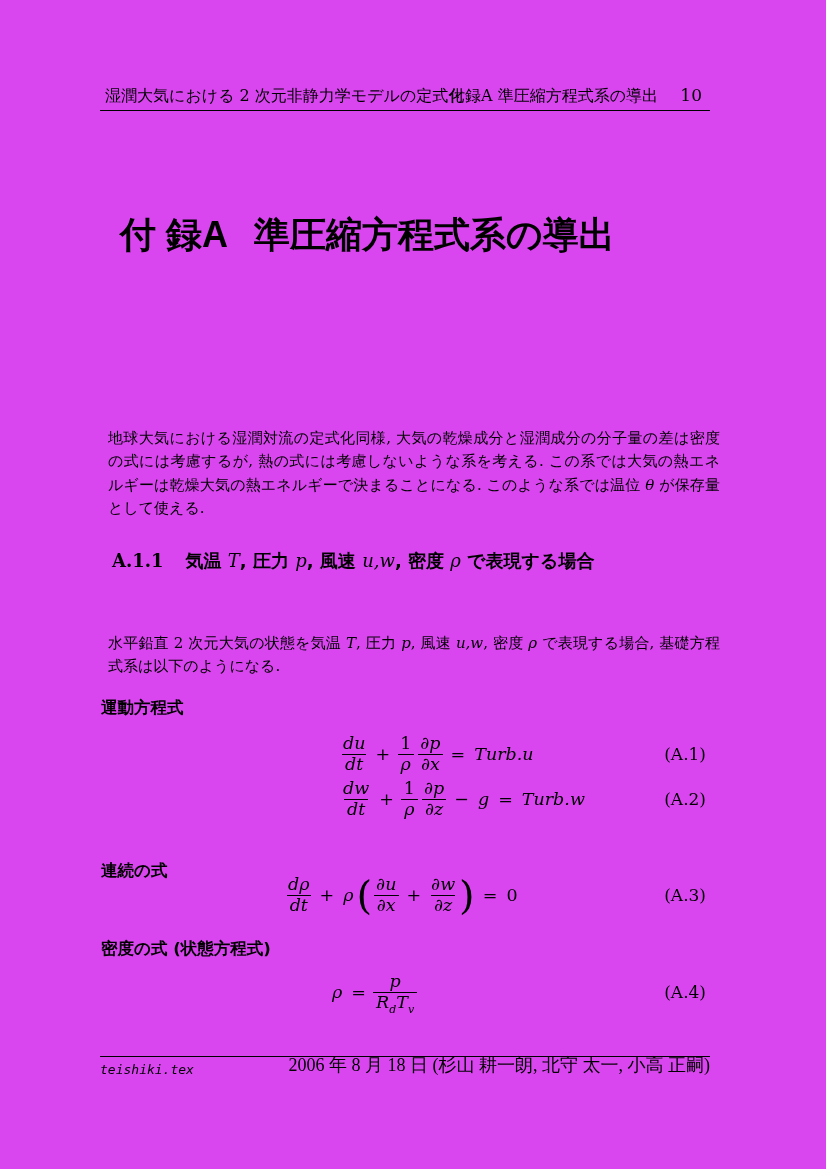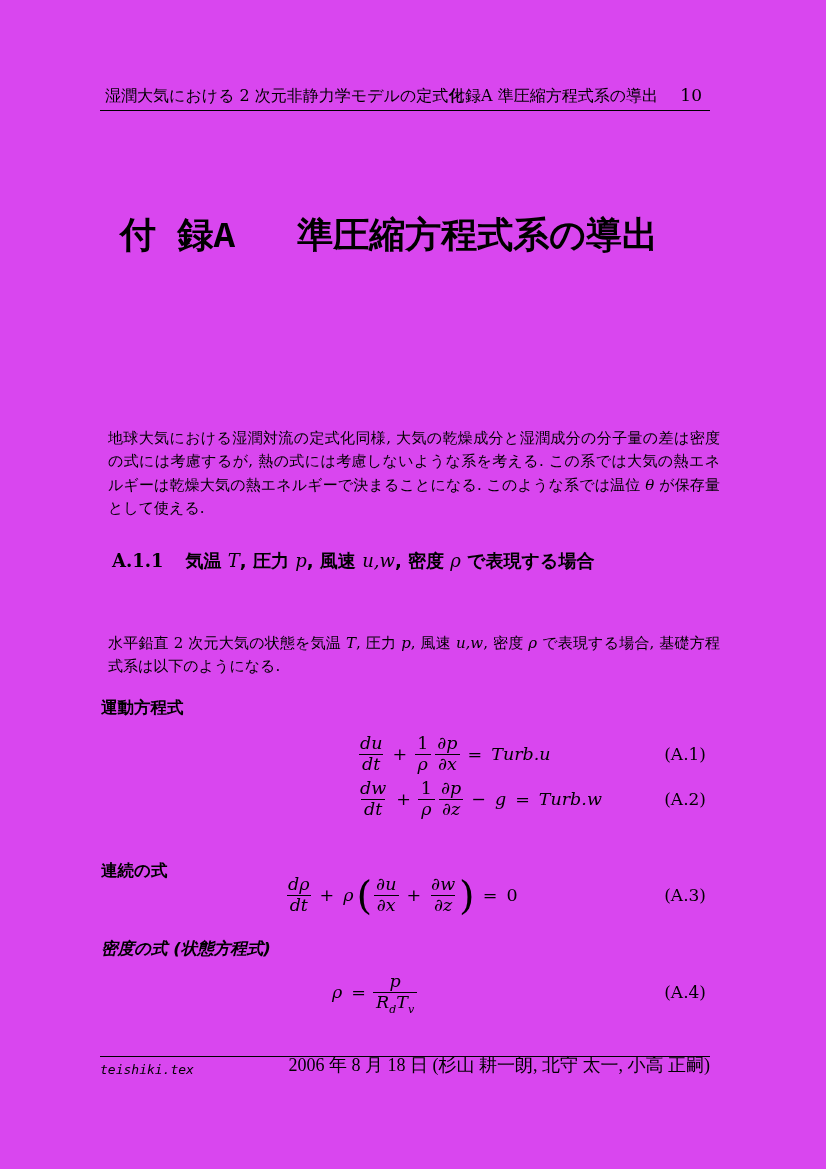--- a/index.html
+++ b/index.html
@@ -17,21 +17,21 @@
   .rh-right { position:absolute; right:52px; top:86px; font-size:16px; white-space:nowrap; }
   .rh-page  { position:absolute; right:8px;  top:85px; font-size:17px;text-align:right; }
   .rh-rule  { position:absolute; left:0; right:0; top:110px; height:1px; background:#000; }
 
   
   .chapter {
     position:absolute; left:120px; top:217px;
     font-family:"DejaVu Sans", sans-serif; font-weight:bold;
     font-size:36px; line-height:1; white-space:nowrap;
   }
-  .chapter .ch-num { font-family:Liberation Mono, monospace; margin-right:62px; }
+  .chapter .ch-num { font-family:Liberation Sans, sans-serif; margin-right:26px; }
   .section {
     position:absolute; left:112px; top:356px;
     font-family:"DejaVu Sans", sans-serif; font-weight:bold;
     font-size:24px; line-height:1.1; white-space:nowrap;
   }
   .section .sec-num { font-family:"DejaVu Serif", serif; margin-right:18px; }
   .subsection {
     position:absolute; left:112px; top:551px;
     font-family:"DejaVu Sans", sans-serif; font-weight:bold;
     font-size:18px; line-height:1.15; white-space:nowrap;
@@ -50,33 +50,33 @@
   .mi { font-style:italic; font-family:"DejaVu Serif", serif; }
 
   
   .eq-group-label {
     position:absolute; left:101px;
     font-family:"DejaVu Sans", sans-serif; font-weight:bold;
     font-size:16.5px; white-space:nowrap;
   }
   .lbl-motion     { top:697px; }
   .lbl-continuity { top:860px; }
-  .lbl-density    { top:938px;font-style:italic; }
+  .lbl-density    { top:938px; }
 
   
   .eq-row {
     position:absolute; left:100px; width:610px;
     font-family:"DejaVu Serif", serif; font-size:17.5px; font-style:italic;
   }
   #eq-a1 { top:733px; height:42px; }
   #eq-a2 { top:778px; height:42px; }
   #eq-a3 { top:871px; height:48px; }
   #eq-a4 { top:971px; height:42px; }
   .eq-body { position:absolute; top:0; bottom:0; display:flex; align-items:center; }
-  #eq-a1 .eq-body, #eq-a2 .eq-body { left:257px; }
+  #eq-a1 .eq-body, #eq-a2 .eq-body { left:240px; }
   #eq-a3 .eq-body { left:185px; }
   #eq-a4 .eq-body { left:230px; }
   .eq-tag {
     position:absolute; right:4px; top:50%; transform:translateY(-50%);
     font-style:normal; font-size:17px;
   }
   .frac {
     display:inline-flex; flex-direction:column; align-items:center;
     text-align:center; line-height:1.12; vertical-align:middle;
   }

